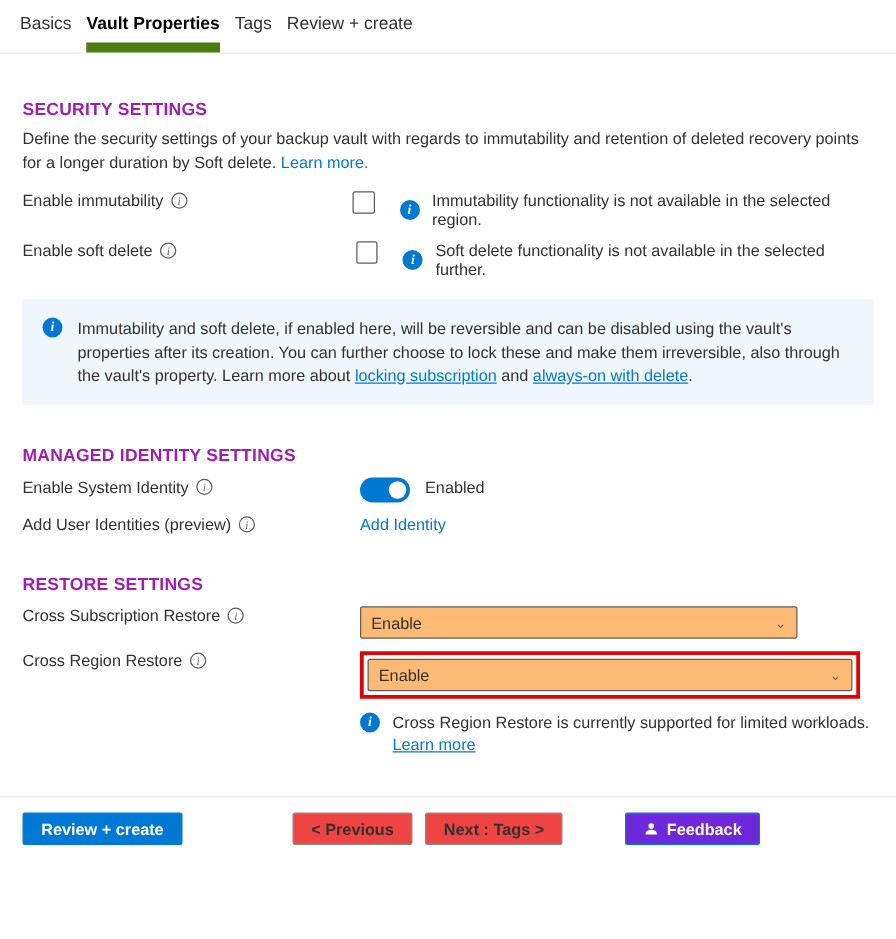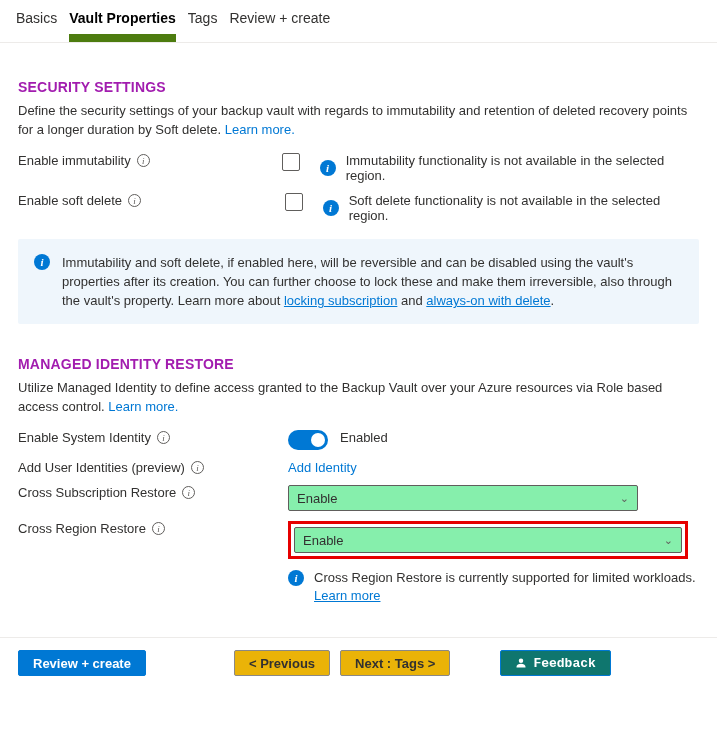--- a/index.html
+++ b/index.html
@@ -141,21 +141,21 @@
     width: 350px;
     height: 26px;
     border: 1px solid #605e5c;
     border-radius: 2px;
     padding: 0 8px;
     display: flex;
     align-items: center;
     justify-content: space-between;
     font-size: 13px;
     cursor: pointer;
-    background: #86efac;
+    background: #fdba74;
   }
   .select .chevron {
     font-size: 11px;
     color: #605e5c;
   }
   .select-wrap-highlight {
     border: 3px solid #e60000;
     padding: 3px;
     width: 400px;
   }
@@ -184,34 +184,33 @@
   .btn {
     height: 26px;
     padding: 0 14px;
     border-radius: 2px;
     font-size: 13px;
     display: inline-flex;
     align-items: center;
     gap: 6px;
     cursor: pointer;
     border: 1px solid #8a8886;
-    background: #eab308;
+    background: #ef4444;
     color: #323130;
     font-weight: 600;
   }
   .btn.primary {
     background: #0078d4;
     border-color: #0078d4;
     color: #fff;
   }
   .btn.feedback {
-    background: #0f766e;
+    background: #6d28d9;
     border-color: #0078d4;
     color: #fff;
-    font-family: Liberation Mono, monospace;
   }
   .footer-spacer { width: 68px; }
 </style>
 </head>
 <body>
 
 <div class="tabs">
   <div class="tab">Basics</div>
   <div class="tab active">Vault Properties</div>
   <div class="tab">Tags</div>
@@ -238,53 +237,51 @@
   </div>
 
   <div class="row">
     <div class="row-label">
       <span>Enable soft delete</span>
       <span class="info-dot">i</span>
     </div>
     <div class="checkbox"></div>
     <div class="msg">
       <span class="info-icon">i</span>
-      <span>Soft delete functionality is not available in the selected region.</span>
+      <span>Soft delete functionality is not available in the selected further.</span>
     </div>
   </div>
 
   <div class="info-box">
     <span class="info-icon">i</span>
     <div>
       <span>Immutability and soft delete, if enabled here, will be reversible and can be disabled using the vault's properties after its creation. You can further choose to lock these and make them irreversible, also through the vault's property. Learn more about </span><a href="#">locking subscription</a><span> and </span><a href="#">always-on with delete</a><span>.</span>
     </div>
   </div>
 
-  <div class="sec-title" style="margin-top:32px">MANAGED IDENTITY RESTORE</div>
-  <div class="sec-desc">
-    <span>Utilize Managed Identity to define access granted to the Backup Vault over your Azure resources via Role based access control. </span><a class="link">Learn more.</a>
-  </div>
+  <div class="sec-title" style="margin-top:32px">MANAGED IDENTITY SETTINGS</div>
 
   <div class="row">
     <div class="row-label">
       <span>Enable System Identity</span>
       <span class="info-dot">i</span>
     </div>
     <div class="toggle"></div>
     <span>Enabled</span>
   </div>
 
   <div class="row">
     <div class="row-label">
       <span>Add User Identities (preview)</span>
       <span class="info-dot">i</span>
     </div>
     <a class="link">Add Identity</a>
   </div>
 
+  <div class="sec-title" style="margin-top:32px">RESTORE SETTINGS</div>
 
   <div class="row">
     <div class="row-label">
       <span>Cross Subscription Restore</span>
       <span class="info-dot">i</span>
     </div>
     <div class="select">
       <span>Enable</span>
       <span class="chevron">⌄</span>
     </div>

